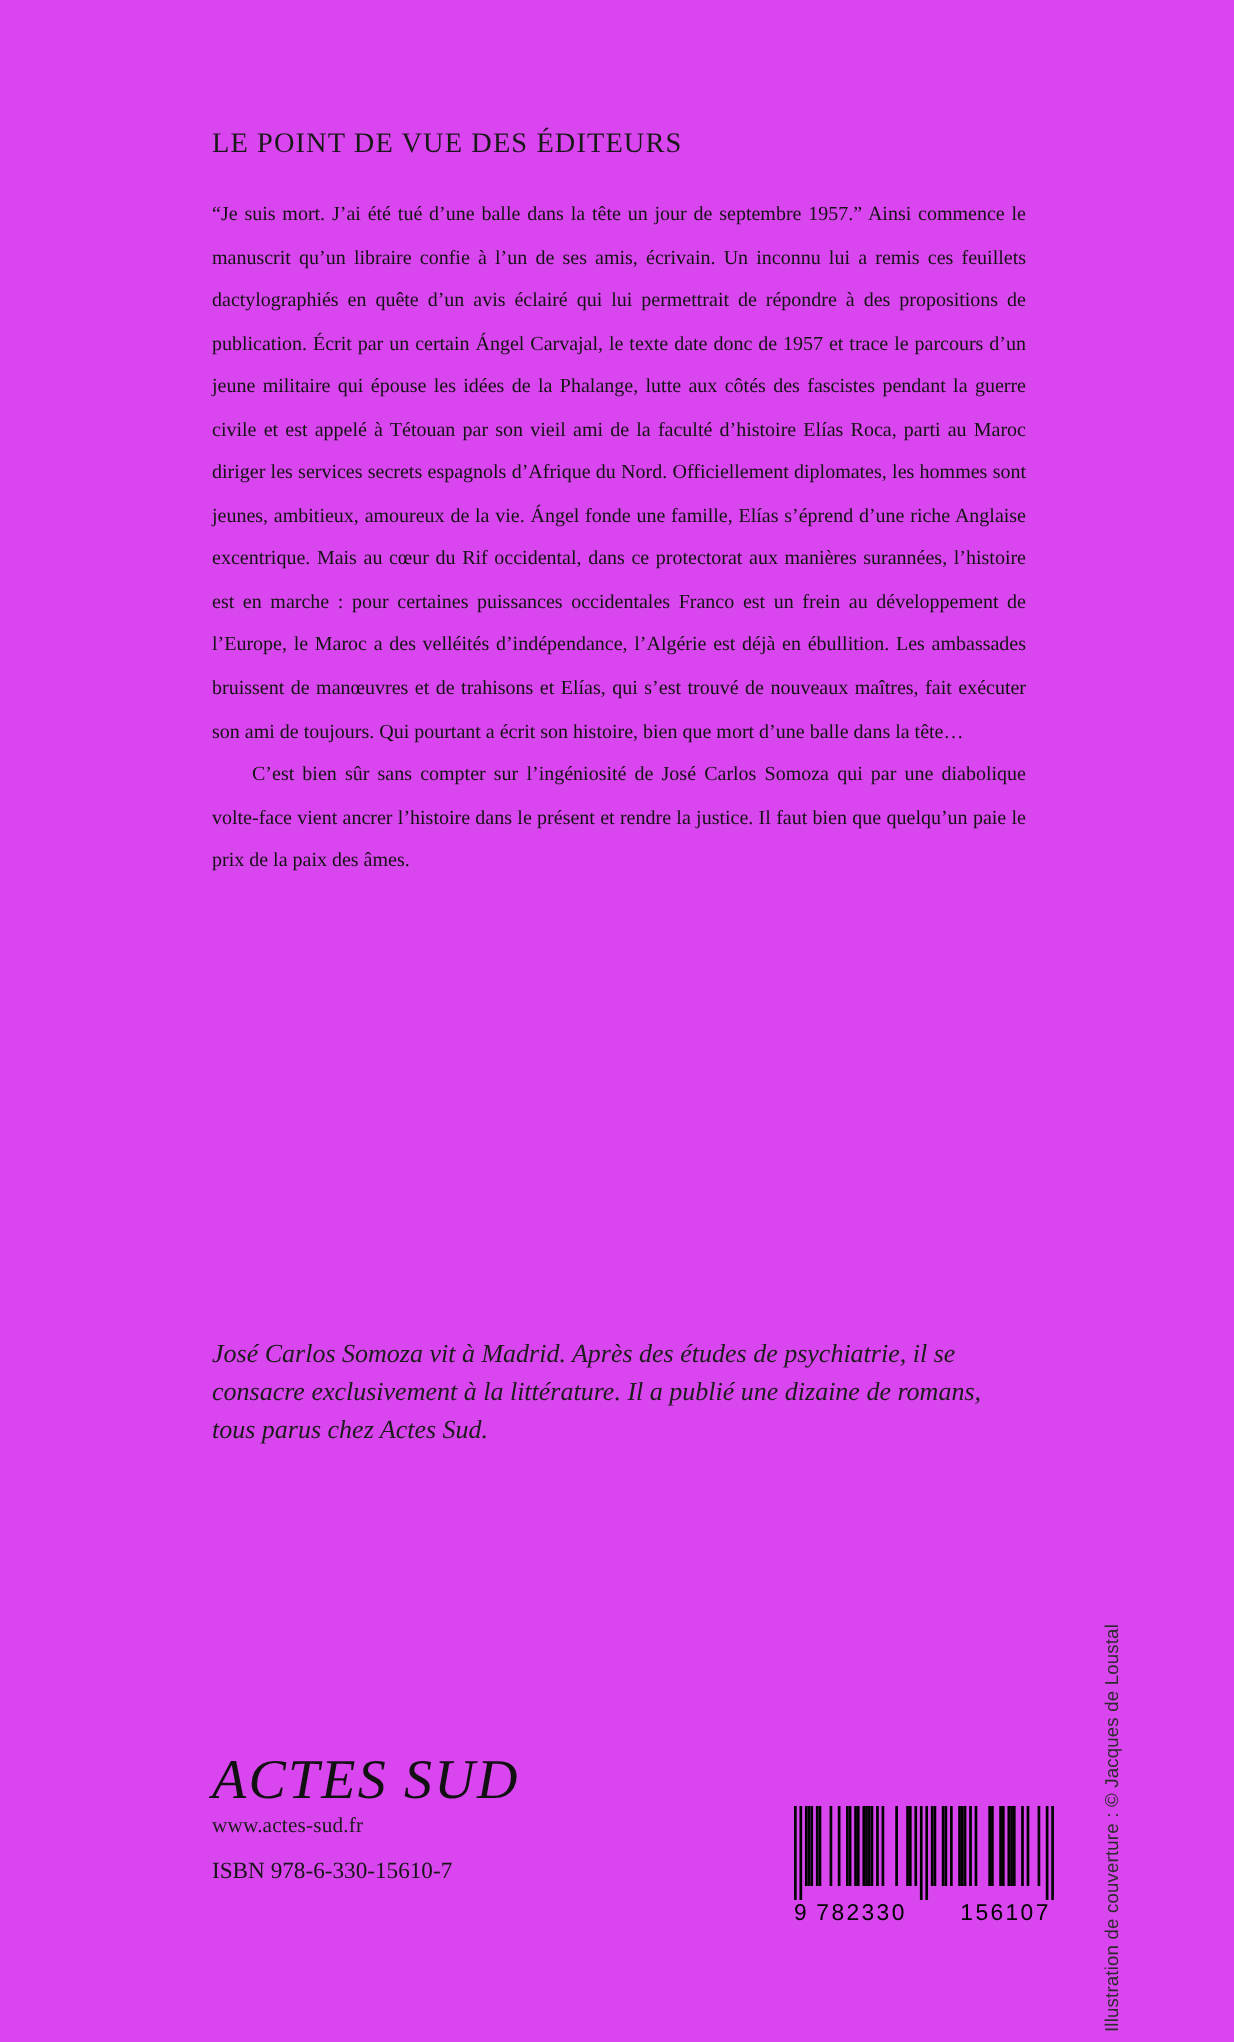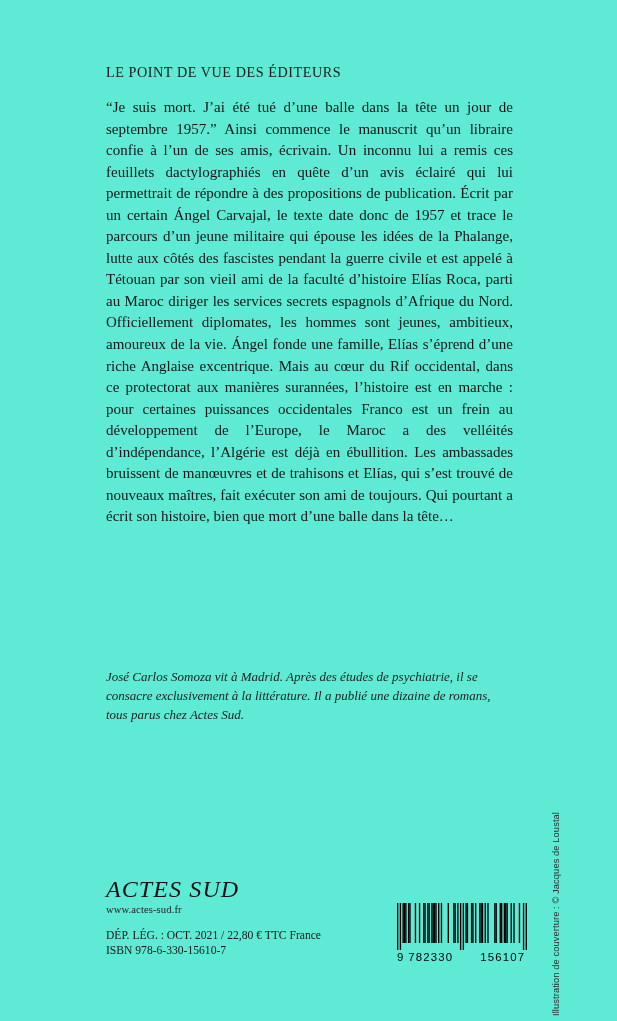--- a/index.html
+++ b/index.html
@@ -12,42 +12,42 @@
     height: 1021px;
     position: relative;
     overflow: hidden;
     font-family: "Liberation Serif", "DejaVu Serif", serif;
     color: #1a1a1a;
   }
 
   #page {
     position: absolute;
     inset: 0;
-    background: #5eead4;
+    background: #d946ef;
   }
 
   
   .editors-heading {
     position: absolute;
     left: 106px;
     top: 64px;
     font-family: "Liberation Serif", "DejaVu Serif", serif;
     font-size: 14.2px;
     letter-spacing: 0.55px;
     color: #191919;
     white-space: nowrap;
   }
 
   
   .blurb {
     position: absolute;
     left: 106px;
     top: 97px;
     width: 407px;
-    font-size: 15px;
+    font-size: 10px;
     line-height: 21.55px;
     text-align: justify;
     text-justify: inter-word;
     color: #141414;
     hyphens: manual;
   }
   .blurb p {
     margin: 0;
     text-indent: 0;
   }
@@ -71,21 +71,21 @@
 
   
   .publisher {
     position: absolute;
     left: 106px;
     top: 877px;
   }
   .publisher-logo {
     font-family: "Liberation Serif", "DejaVu Serif", serif;
     font-style: italic;
-    font-size: 24px;
+    font-size: 28px;
     letter-spacing: 1.1px;
     color: #111111;
     line-height: 1;
     white-space: nowrap;
   }
   .publisher-url {
     margin-top: 3px;
     font-size: 10.6px;
     letter-spacing: 0.1px;
     color: #1c1c1c;
@@ -146,33 +146,33 @@
 </style>
 </head>
 <body>
 
 <div id="page">
 
   <div class="editors-heading">LE POINT DE VUE DES ÉDITEURS</div>
 
   <div class="blurb">
     <p>“Je suis mort. J’ai été tué d’une balle dans la tête un jour de septembre 1957.” Ainsi commence le manuscrit qu’un libraire confie à l’un de ses amis, écrivain. Un inconnu lui a remis ces feuillets dactylographiés en quête d’un avis éclairé qui lui permettrait de répondre à des propositions de publication. Écrit par un certain Ángel Carvajal, le texte date donc de 1957 et trace le parcours d’un jeune militaire qui épouse les idées de la Phalange, lutte aux côtés des fascistes pendant la guerre civile et est appelé à Tétouan par son vieil ami de la faculté d’histoire Elías Roca, parti au Maroc diriger les services secrets espagnols d’Afrique du Nord. Officiellement diplomates, les hommes sont jeunes, ambitieux, amoureux de la vie. Ángel fonde une famille, Elías s’éprend d’une riche Anglaise excentrique. Mais au cœur du Rif occidental, dans ce protectorat aux manières surannées, l’histoire est en marche : pour certaines puissances occidentales Franco est un frein au développement de l’Europe, le Maroc a des velléités d’indépendance, l’Algérie est déjà en ébullition. Les ambassades bruissent de manœuvres et de trahisons et Elías, qui s’est trouvé de nouveaux maîtres, fait exécuter son ami de toujours. Qui pourtant a écrit son histoire, bien que mort d’une balle dans la tête…</p>
+    <p class="indent">C’est bien sûr sans compter sur l’ingéniosité de José Carlos Somoza qui par une diabolique volte-face vient ancrer l’histoire dans le présent et rendre la justice. Il faut bien que quelqu’un paie le prix de la paix des âmes.</p>
   </div>
 
   <div class="bio">
     <p>José Carlos Somoza vit à Madrid. Après des études de psychiatrie, il se consacre exclusivement à la littérature. Il a publié une dizaine de romans, tous parus chez Actes Sud.</p>
   </div>
 
   <div class="publisher">
     <div class="publisher-logo">ACTES SUD</div>
     <div class="publisher-url">www.actes-sud.fr</div>
   </div>
 
   <div class="legal">
-    <div>DÉP. LÉG. : OCT. 2021 / 22,80 € TTC France</div>
     <div>ISBN 978-6-330-15610-7</div>
   </div>
 
   <div class="barcode-wrap">
     <svg class="barcode-bars" id="barcode-svg" viewBox="0 0 130 47" preserveAspectRatio="none">
         <rect x="0.000" y="0" width="1.341" height="47" fill="#000"></rect>
         <rect x="2.737" y="0" width="1.341" height="47" fill="#000"></rect>
         <rect x="5.474" y="0" width="1.341" height="40" fill="#000"></rect>
         <rect x="6.842" y="0" width="1.341" height="40" fill="#000"></rect>
         <rect x="8.211" y="0" width="1.341" height="40" fill="#000"></rect>

